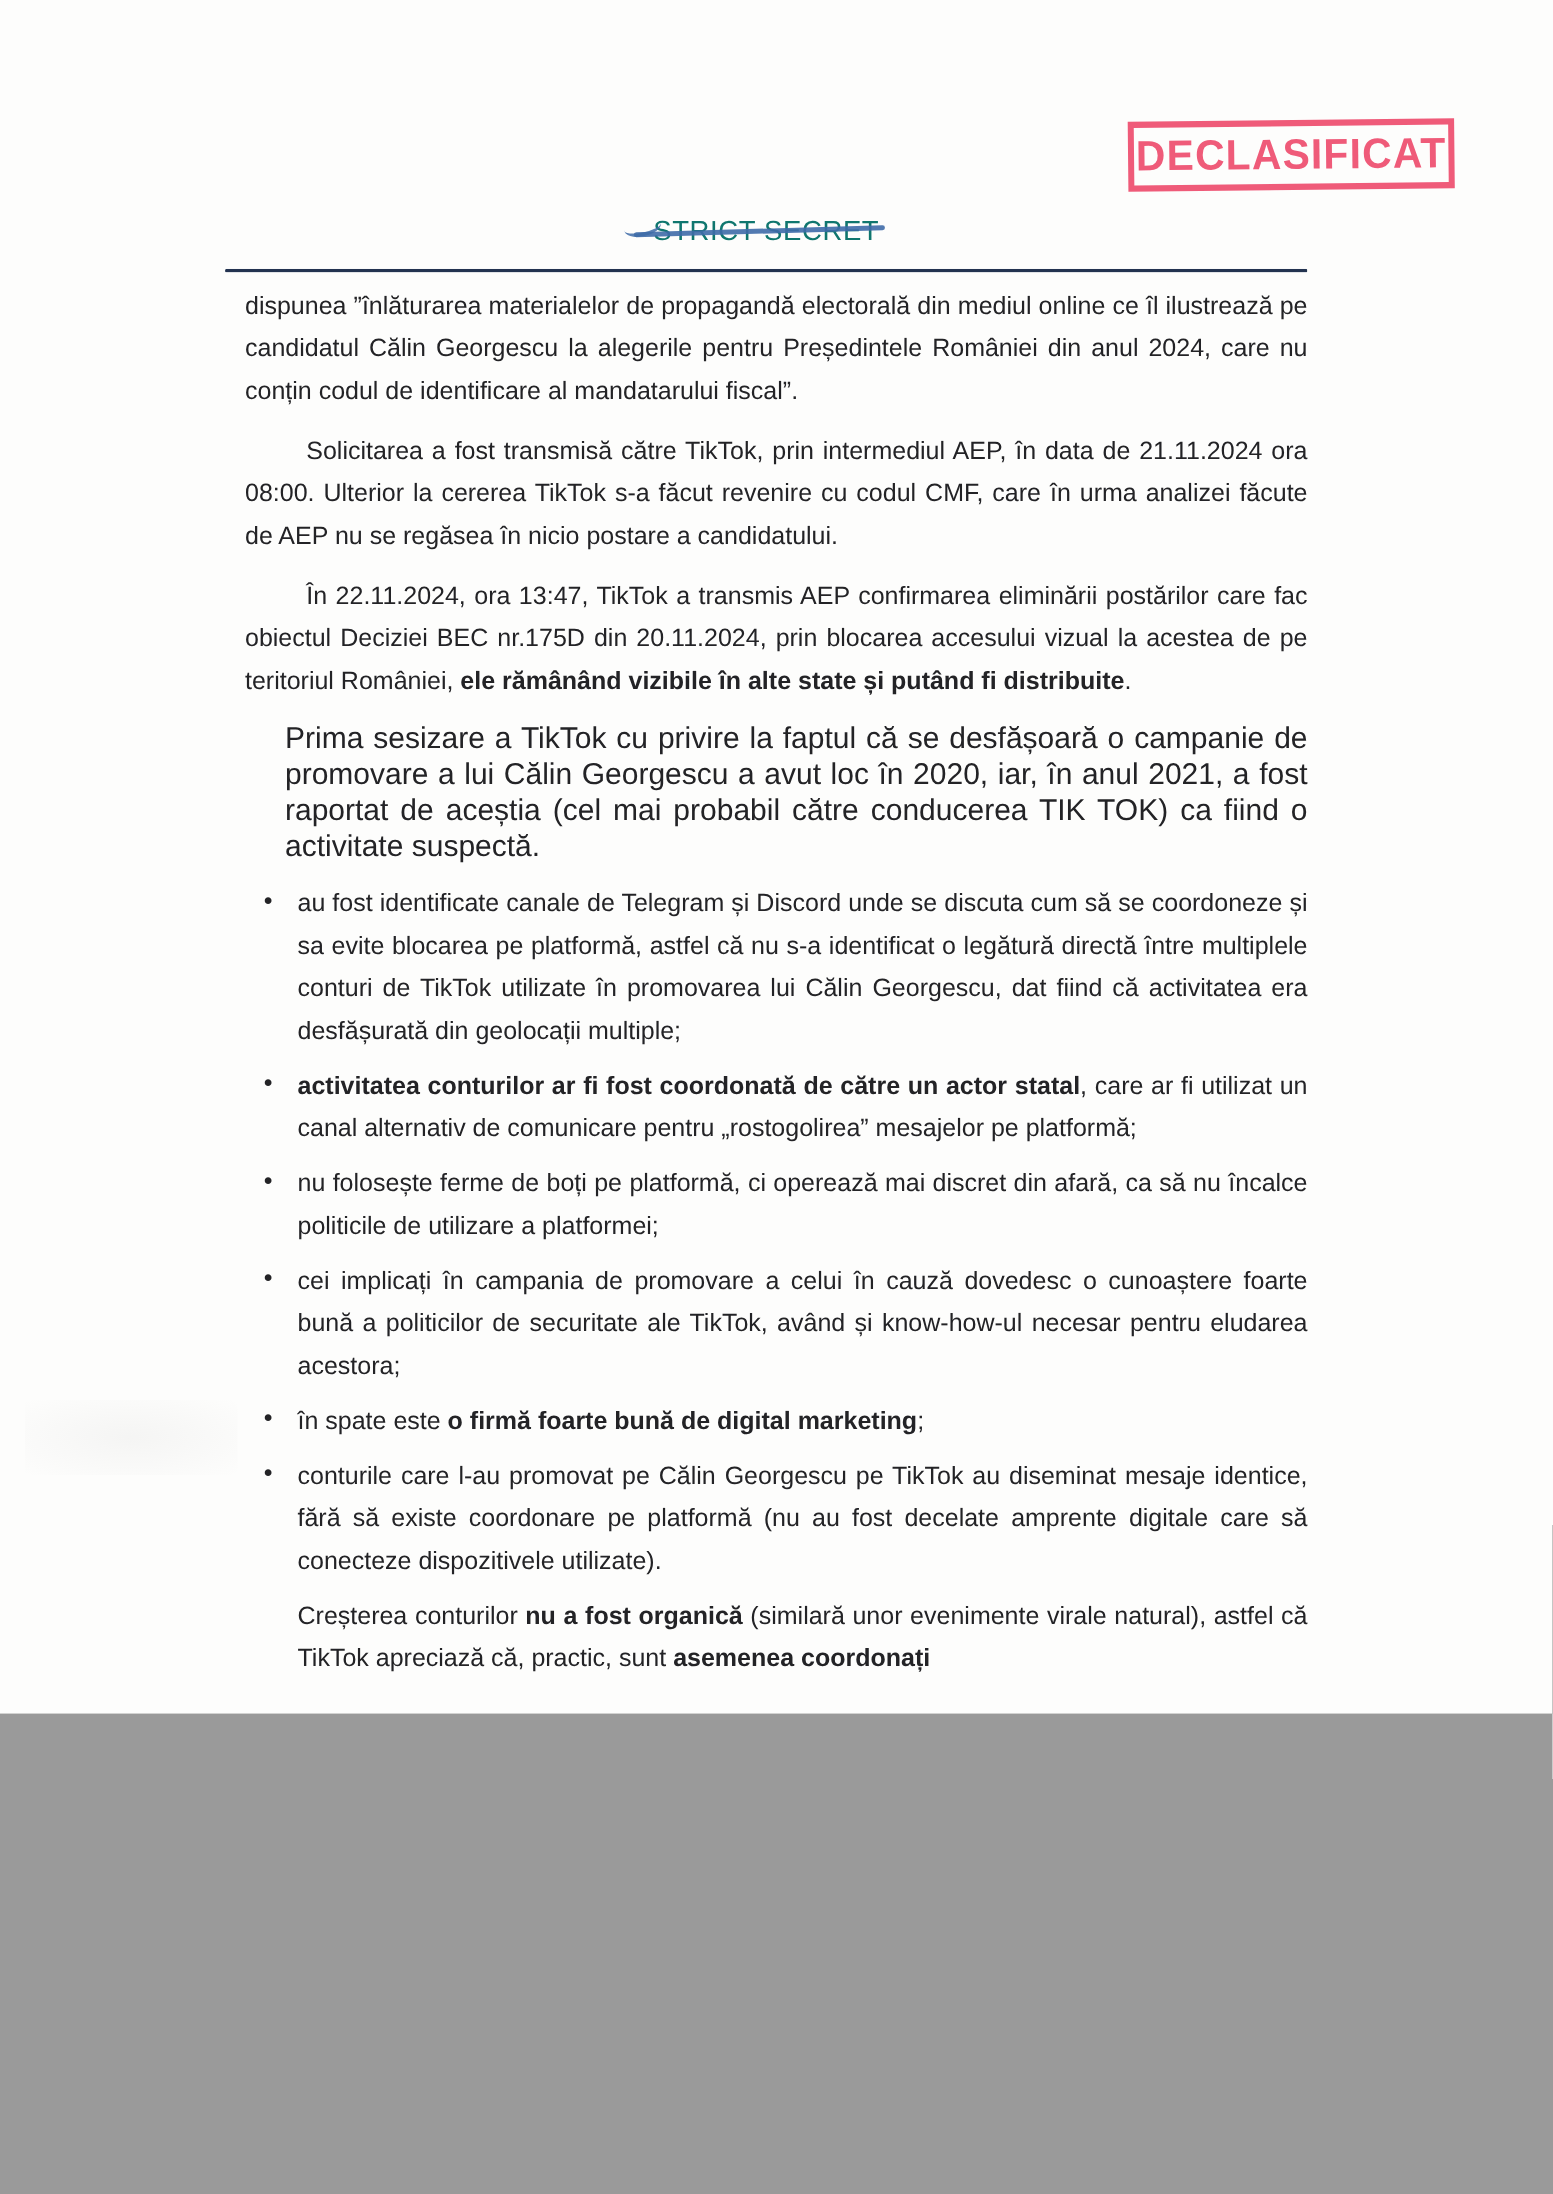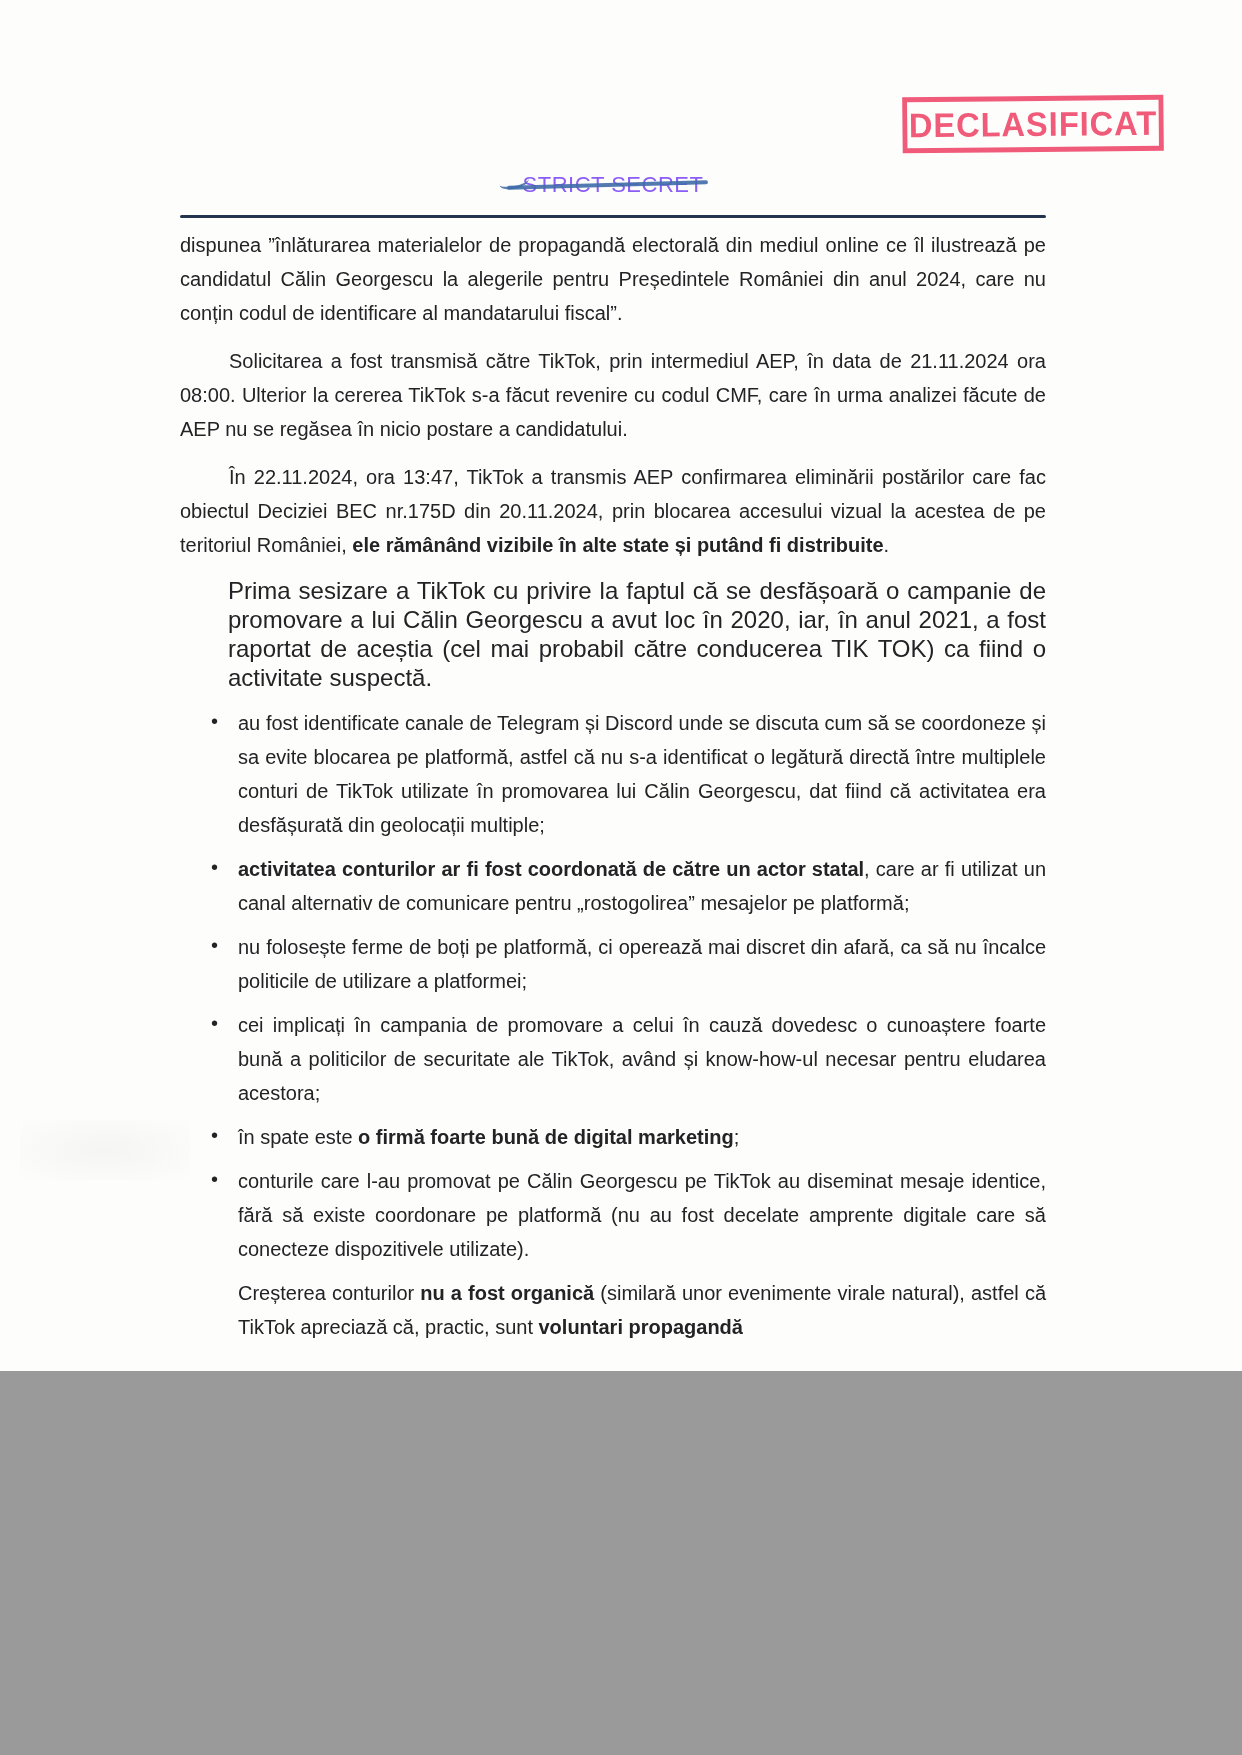--- a/index.html
+++ b/index.html
@@ -18,21 +18,21 @@
     border:5px solid #ee4f70;color:#ee4f70;
     display:flex;align-items:center;justify-content:center;
     font-weight:700;font-size:34px;letter-spacing:1px;
     transform:rotate(-.6deg) scaleX(.96);
     opacity:.93;
   }
   
   .header{position:absolute;left:180px;top:172px;width:866px;text-align:center;}
   .strike-text{
     position:relative;display:inline-block;
-    font-size:22px;letter-spacing:.5px;color:#8b5cf6;
+    font-size:22px;letter-spacing:.5px;color:#0f766e;
   }
   .strike-text::before{
     content:"";position:absolute;left:-16px;right:-4px;top:11px;height:3.5px;
     background:#3f6ca8;border-radius:3px;transform:rotate(-1.6deg);opacity:.9;
   }
   .strike-text::after{
     content:"";position:absolute;left:-24px;top:2px;width:30px;height:12px;
     border-bottom:3px solid #3f6ca8;border-radius:0 0 70% 60%;
     transform:rotate(-10deg);opacity:.85;
   }
@@ -40,21 +40,21 @@
   .strike-text.foot::after{left:-40px;top:8px;transform:rotate(14deg);}
   .toprule{
     position:absolute;left:180px;top:215px;width:866px;height:0;
     border-top:3px solid #233350;border-radius:2px;
   }
   
   .body{
     position:absolute;left:180px;top:228px;width:866px;
     font-size:20px;line-height:34px;text-align:justify;
   }
-  .body p{margin:0 0 14px 0;}
+  .body p{margin:0 0 14px 16px;}
   p.indent{text-indent:49px;}
   .note{
     margin:0 0 14px 48px !important;
     font-size:24px;line-height:29px;
   }
   .bullets{list-style:none;margin:0;padding:0;}
   .bullets li{position:relative;margin:0 0 10px 0;padding-left:58px;}
   .marker{
     position:absolute;left:31px;top:-2px;font-size:20px;color:#232326;
   }
@@ -115,21 +115,21 @@
       <li>
         <span class="marker">•</span>
         <span class="li-text"><span>în spate este </span><span class="b">o firmă foarte bună de digital marketing</span><span>;</span></span>
       </li>
       <li>
         <span class="marker">•</span>
         <span class="li-text"><span>conturile care l-au promovat pe Călin Georgescu pe TikTok au diseminat mesaje identice, fără să existe coordonare pe platformă (nu au fost decelate amprente digitale care să conecteze dispozitivele utilizate).</span></span>
       </li>
     </ul>
 
-    <p class="closing"><span>Creșterea conturilor </span><span class="b">nu a fost organică</span><span> (similară unor evenimente virale natural), astfel că TikTok apreciază că, practic, sunt </span><span class="b">voluntari propagandă</span></p>
+    <p class="closing"><span>Creșterea conturilor </span><span class="b">nu a fost organică</span><span> (similară unor evenimente virale natural), astfel că TikTok apreciază că, practic, sunt </span><span class="b">asemenea coordonați</span></p>
   </div>
 
   <div class="smudge"></div>
 
   <svg class="seal" width="176" height="180" viewBox="0 0 176 180" aria-hidden="true">
     <defs>
       <path id="sealArc" d="M 88 161 A 74 74 0 0 1 14 87 A 74 74 0 0 1 88 13" fill="none"></path>
     </defs>
     <g fill="none" stroke="#e2679b">
       <circle cx="88" cy="90" r="74" stroke-width="2.6" stroke-dasharray="14 5 7 4 18 6 9 5"></circle>

